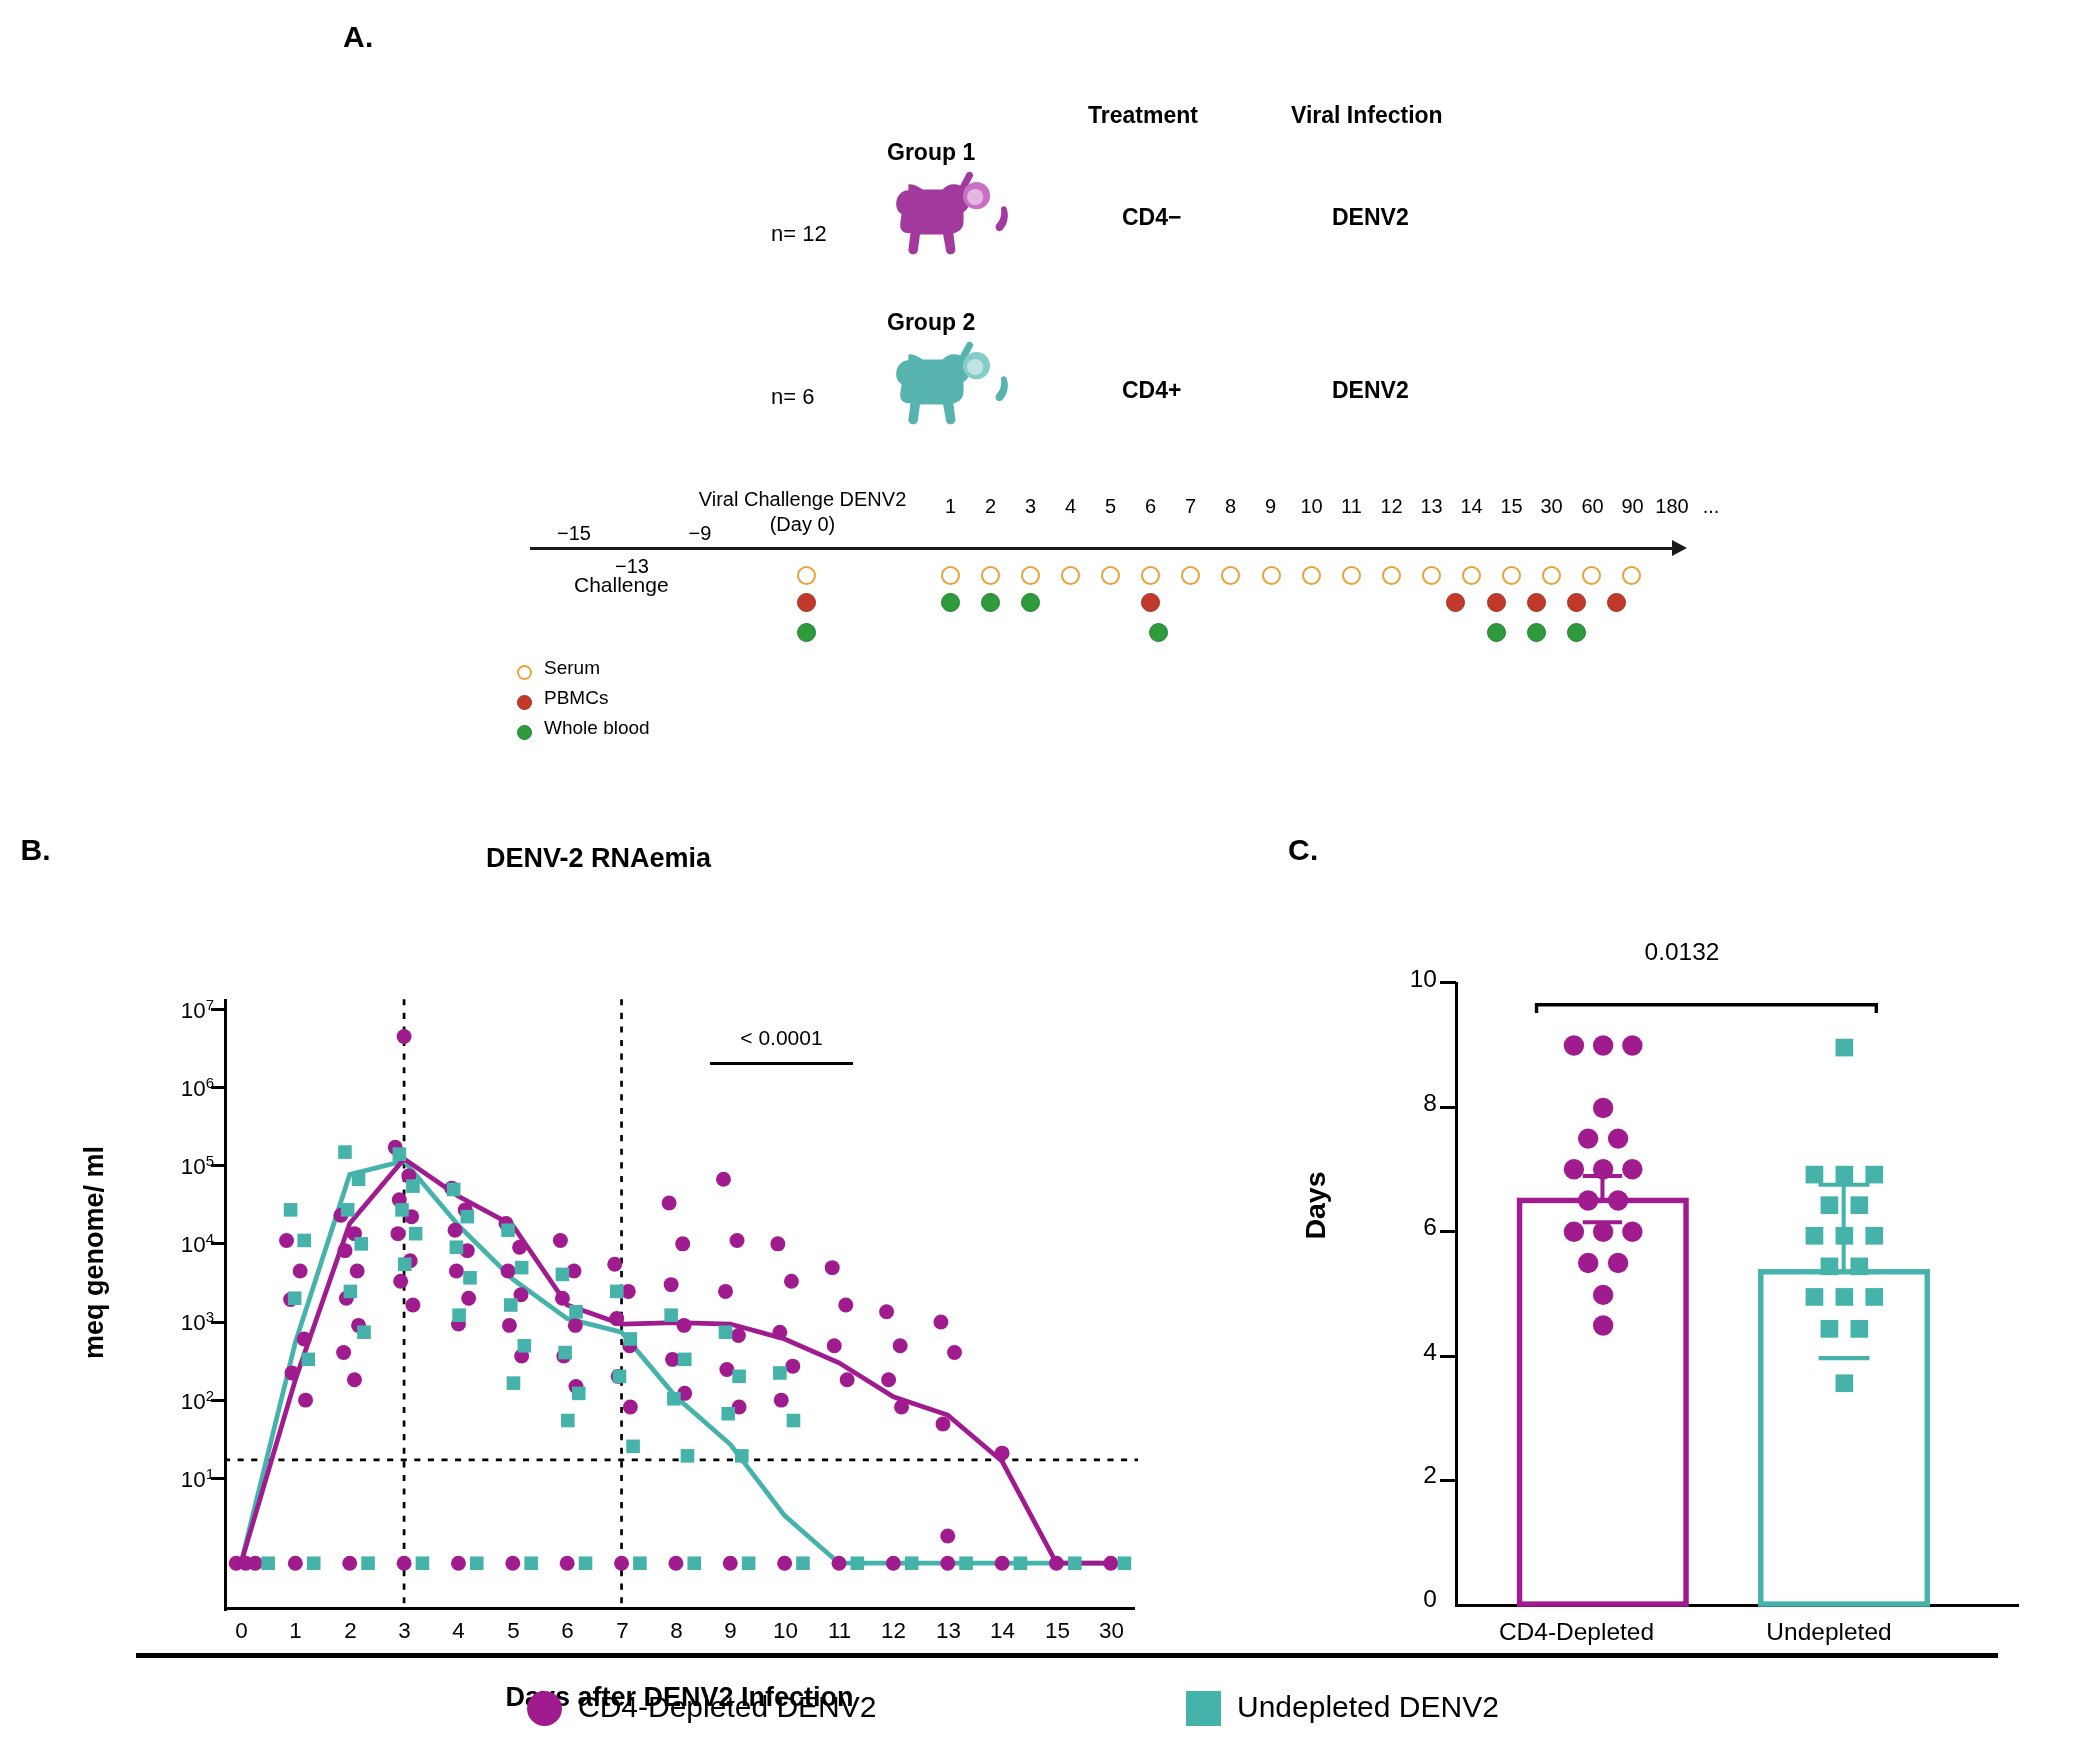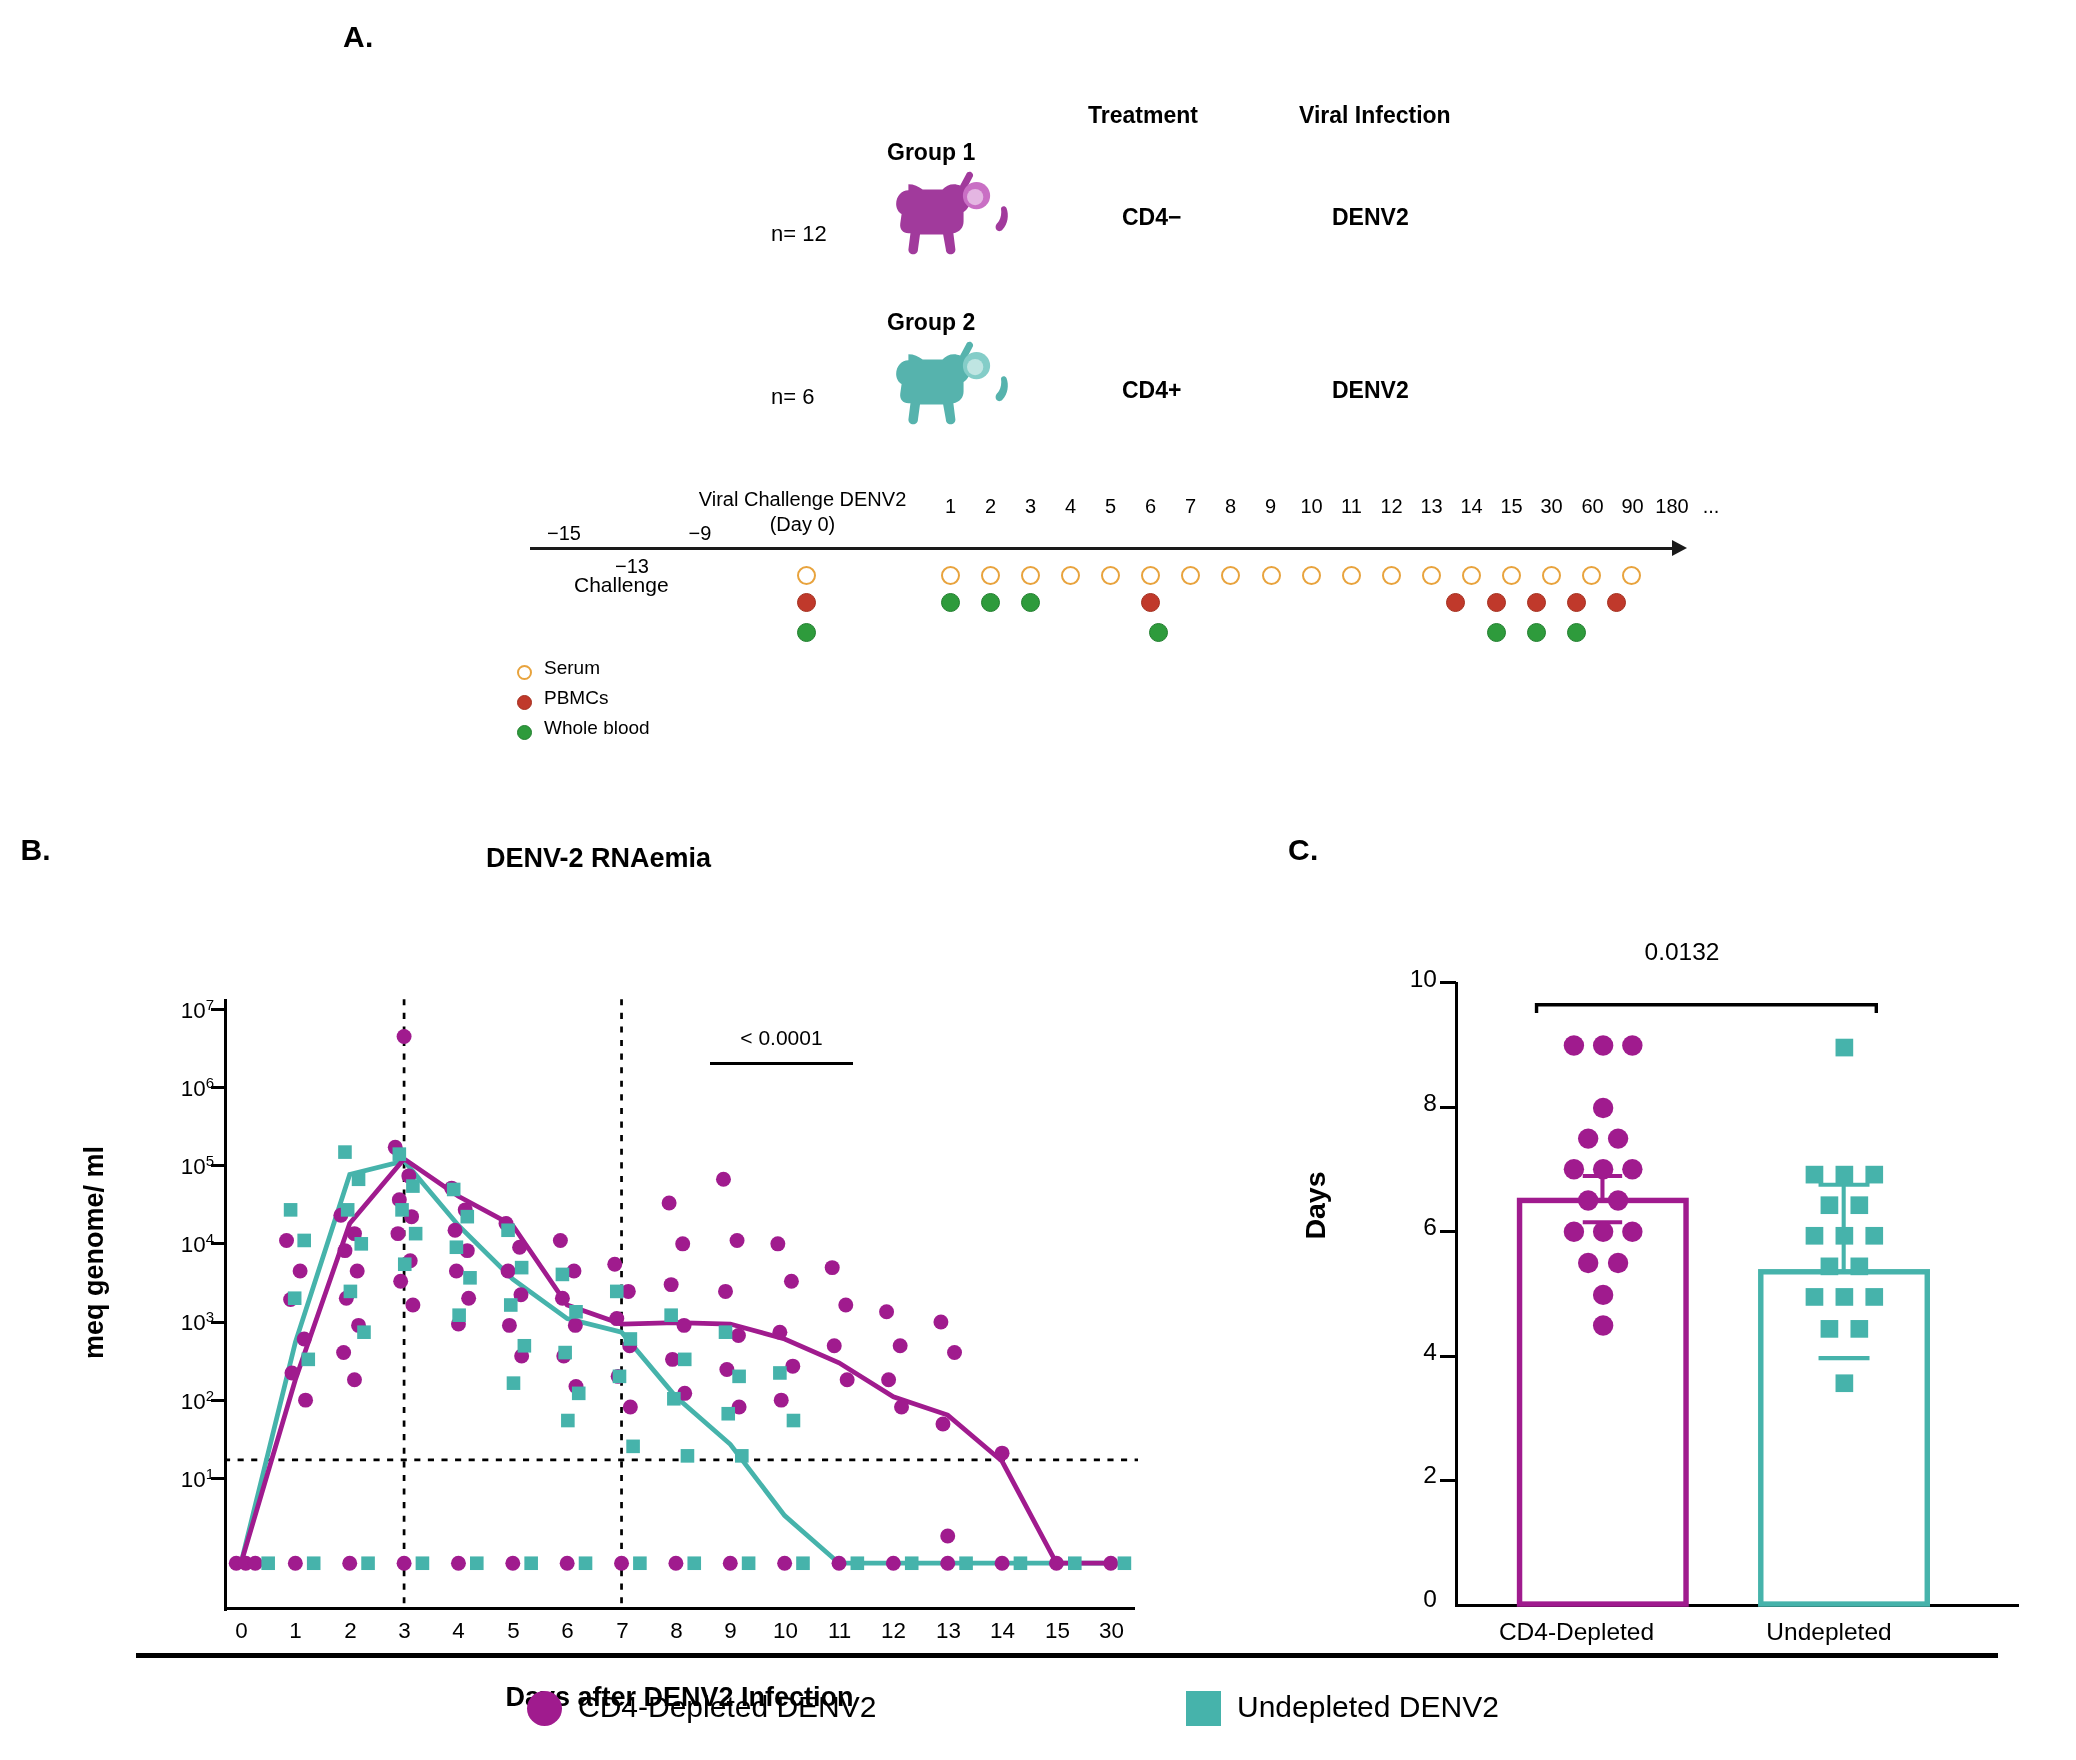--- a/index.html
+++ b/index.html
@@ -160,21 +160,21 @@
   .legend-item { position: absolute; font-size: 30px; }
   .legend-swatch { position: absolute; }
 </style>
 </head>
 <body>
 
 <div id="panel-a">
   <div class="panel-letter" id="panel-a-letter">A.</div>
 
   <div class="col-header" style="left:1088px; top:102px;">Treatment</div>
-  <div class="col-header" style="left:1291px; top:102px;margin-left:8px;">Viral Infection</div>
+  <div class="col-header" style="left:1291px; top:102px;">Viral Infection</div>
 
   <div class="group-label" style="left:887px; top:139px;">Group 1</div>
   <div class="n-label" style="left:771px; top:221px;">n= 12</div>
   <div class="treat-val" style="left:1122px; top:204px;">CD4−</div>
   <div class="treat-val" style="left:1332px; top:204px;">DENV2</div>
   <svg class="monkey" style="left:873px; top:163px;" width="143" height="92" viewBox="0 0 210 135">
     <g fill="#a13a9c">
       <path d="M52 40c-10 0-18 9-18 20 0 6 3 12 8 15l-2 14c-1 8 4 14 12 14h3l-3 24c0 4 3 7 7 7s7-3 7-7l3-22h34l4 22c0 4 3 7 7 7s7-3 7-7l-3-24c9-1 15-8 15-17V72c6-4 10-11 10-19 0-6-2-11-6-15l9-17c2-3 1-6-2-8-3-1-6 0-7 3l-9 17c-3-1-6-2-9-2-7 0-13 3-17 8H73c-6-5-13-8-21-8z"></path>
       <circle cx="152" cy="48" r="20" fill="#c96fc4"></circle>
       <circle cx="150" cy="50" r="12" fill="#e4b6e2"></circle>
@@ -194,21 +194,21 @@
       <path d="M196 66c4 10 2 24-6 32-4 4-10 2-10-4 0-4 3-6 5-9 3-5 4-12 3-18 0-4 6-5 8-1z"></path>
     </g>
   </svg>
 
   <div class="challenge-label" style="left:680px; top:488px; width:245px;">Viral Challenge DENV2</div>
   <div class="challenge-label" style="left:680px; top:513px; width:245px;">(Day 0)</div>
 
   <div class="tl-line" style="left:530px; top:547px; width:1142px;"></div>
   <div class="tl-arrow" style="left:1672px; top:540px;"></div>
 
-  <div class="tl-tick-label" style="left:537px;  top:522px; width:54px;">−15</div>
+  <div class="tl-tick-label" style="left:537px;  top:522px; width:54px;text-align:right;">−15</div>
   <div class="tl-tick-label" style="left:605px;  top:522px; width:54px;margin-top:33px;">−13</div>
   <div class="tl-tick-label" style="left:676px;  top:522px; width:48px;">−9</div>
 
   <div class="tl-daynum" style="left:937px; top:495px; width:27px;">1</div>
   <div class="tl-daynum" style="left:977px; top:495px; width:27px;">2</div>
   <div class="tl-daynum" style="left:1017px; top:495px; width:27px;">3</div>
   <div class="tl-daynum" style="left:1057px; top:495px; width:27px;">4</div>
   <div class="tl-daynum" style="left:1097px; top:495px; width:27px;">5</div>
   <div class="tl-daynum" style="left:1137px; top:495px; width:27px;">6</div>
   <div class="tl-daynum" style="left:1177px; top:495px; width:27px;">7</div>

